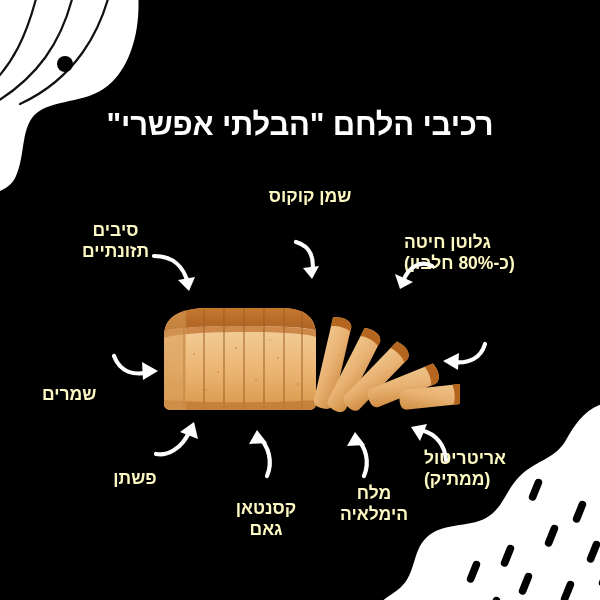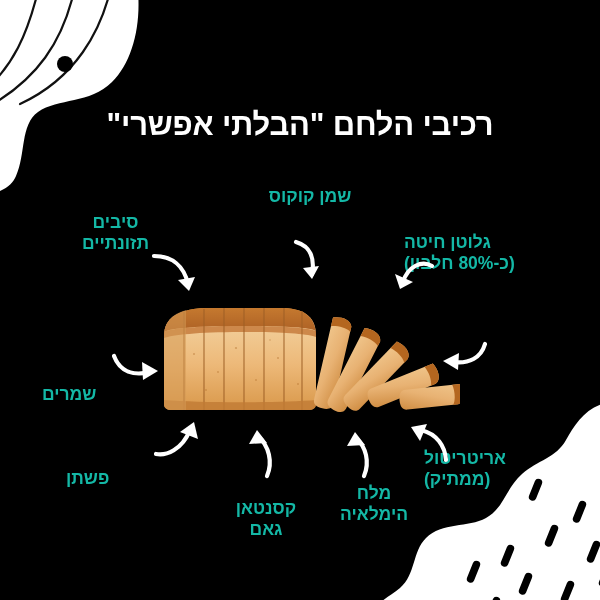--- a/index.html
+++ b/index.html
@@ -60,21 +60,21 @@
     width: 300px;
     height: 120px;
   }
 
   
   .label {
     position: absolute;
     font-size: 17.5px;
     font-weight: bold;
     line-height: 1.22;
-    color: #14b8a6;
+    color: #fef9c3;
     white-space: pre-line;
   }
   .label.c  { text-align: center; }
   .label.r  { text-align: left; }
   .label.l  { text-align: left; margin-top: 40px; }
 
   .arrow {
     position: absolute;
     pointer-events: none;
   }
@@ -213,21 +213,21 @@
   </div>
 
   <div class="label c" style="top:186px; left:230px; width:160px;">שמן קוקוס</div>
   <div class="arrow" style="top:238px; left:288px; width:40px; height:46px;">
     <svg viewBox="0 0 40 46" width="40" height="46">
       <path d="M 8 4 C 22 8, 27 20, 24 36" fill="none" stroke="#ffffff" stroke-width="4.2" stroke-linecap="round"></path>
       <path d="M 15 30 L 24 41 L 31 28" fill="#ffffff"></path>
     </svg>
   </div>
 
-  <div class="label c" style="top:212px; left:48px; width:135px;">סיבים
+  <div class="label c" style="top:220px; left:48px; width:135px;">סיבים
 תזונתיים</div>
   <div class="arrow" style="top:250px; left:150px; width:52px; height:46px;">
     <svg viewBox="0 0 52 46" width="52" height="46">
       <path d="M 4 6 C 22 6, 34 16, 38 34" fill="none" stroke="#ffffff" stroke-width="4.2" stroke-linecap="round"></path>
       <path d="M 28 30 L 39 41 L 45 27" fill="#ffffff"></path>
     </svg>
   </div>
 
   <div class="label r" style="top:232px; left:404px; width:186px;">גלוטן חיטה
 (כ-80% חלבון)</div>
@@ -246,21 +246,21 @@
   </div>
 
   <div class="label l" style="top:344px; left:42px; width:110px;">שמרים</div>
   <div class="arrow" style="top:348px; left:110px; width:54px; height:34px;">
     <svg viewBox="0 0 54 34" width="54" height="34">
       <path d="M 4 8 C 10 24, 24 28, 40 24" fill="none" stroke="#ffffff" stroke-width="4.2" stroke-linecap="round"></path>
       <path d="M 32 14 L 48 23 L 33 32" fill="#ffffff"></path>
     </svg>
   </div>
 
-  <div class="label l" style="top:428px; left:66px; width:94px;">פשתן</div>
+  <div class="label l" style="top:428px; left:88px; width:94px;text-align:center;">פשתן</div>
   <div class="arrow" style="top:420px; left:152px; width:52px; height:42px;">
     <svg viewBox="0 0 52 42" width="52" height="42">
       <path d="M 4 34 C 14 36, 30 30, 38 10" fill="none" stroke="#ffffff" stroke-width="4.2" stroke-linecap="round"></path>
       <path d="M 28 12 L 42 2 L 46 19" fill="#ffffff"></path>
     </svg>
   </div>
 
   <div class="label c" style="top:498px; left:205px; width:122px;">קסנטאן
 גאם</div>
   <div class="arrow" style="top:430px; left:243px; width:38px; height:50px;">

